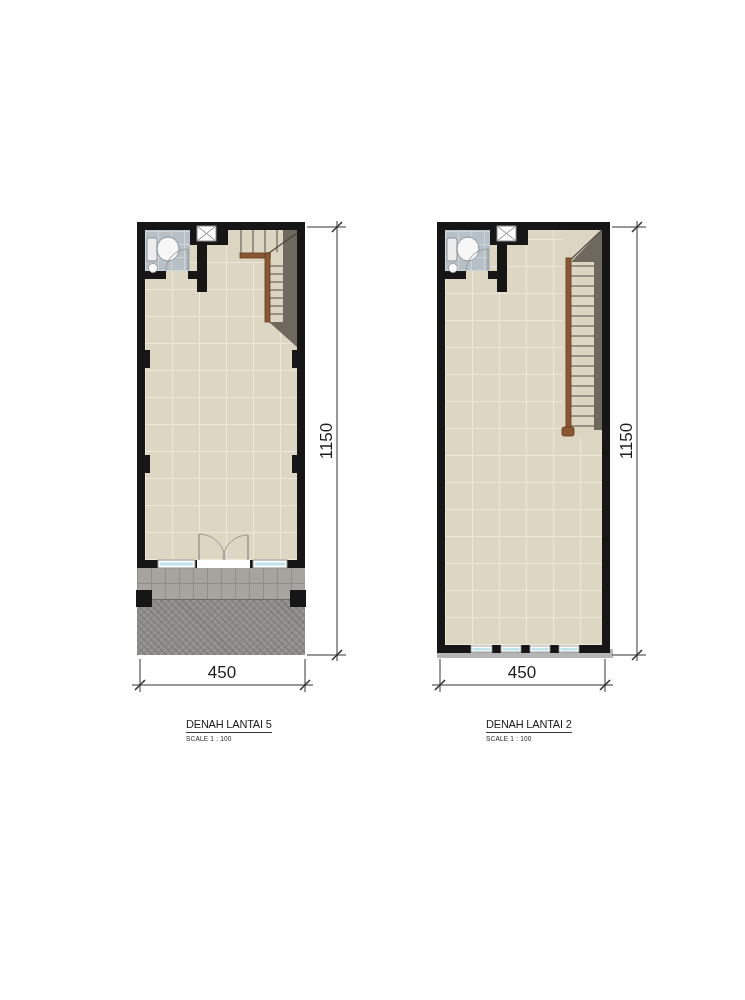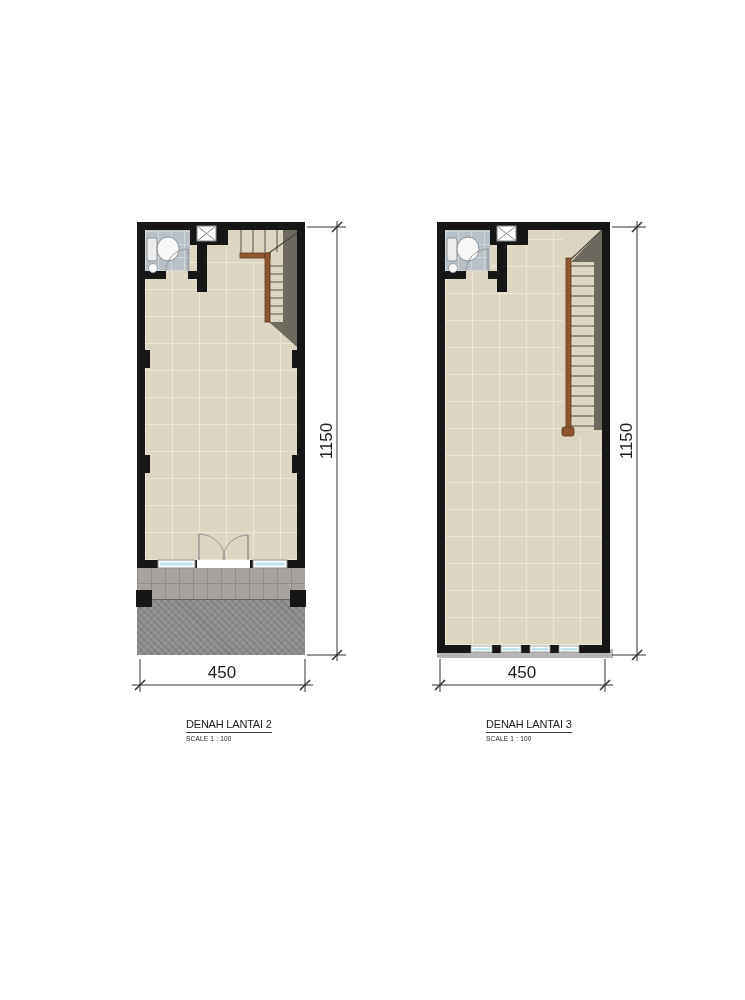--- a/index.html
+++ b/index.html
@@ -216,21 +216,21 @@
       <line x1="632" y1="660" x2="642" y2="650" stroke-width="1.6"></line>
     </g>
   </svg>
 
   <div class="dim-text" style="left:182px;top:663px;width:80px;">450</div>
   <div class="dim-text-v" style="left:296px;top:432px;width:60px;height:18px;">1150</div>
   <div class="dim-text" style="left:482px;top:663px;width:80px;">450</div>
   <div class="dim-text-v" style="left:596px;top:432px;width:60px;height:18px;">1150</div>
 
   <div class="plan-label" style="left:186px;top:714px;">
+    <div class="plan-title">DENAH LANTAI 5</div>
+    <div class="plan-scale">SCALE 1 :  100</div>
+  </div>
+  <div class="plan-label" style="left:486px;top:714px;">
     <div class="plan-title">DENAH LANTAI 2</div>
     <div class="plan-scale">SCALE 1 :  100</div>
   </div>
-  <div class="plan-label" style="left:486px;top:714px;">
-    <div class="plan-title">DENAH LANTAI 3</div>
-    <div class="plan-scale">SCALE 1 :  100</div>
-  </div>
 
 </div>
 
 </body></html>

